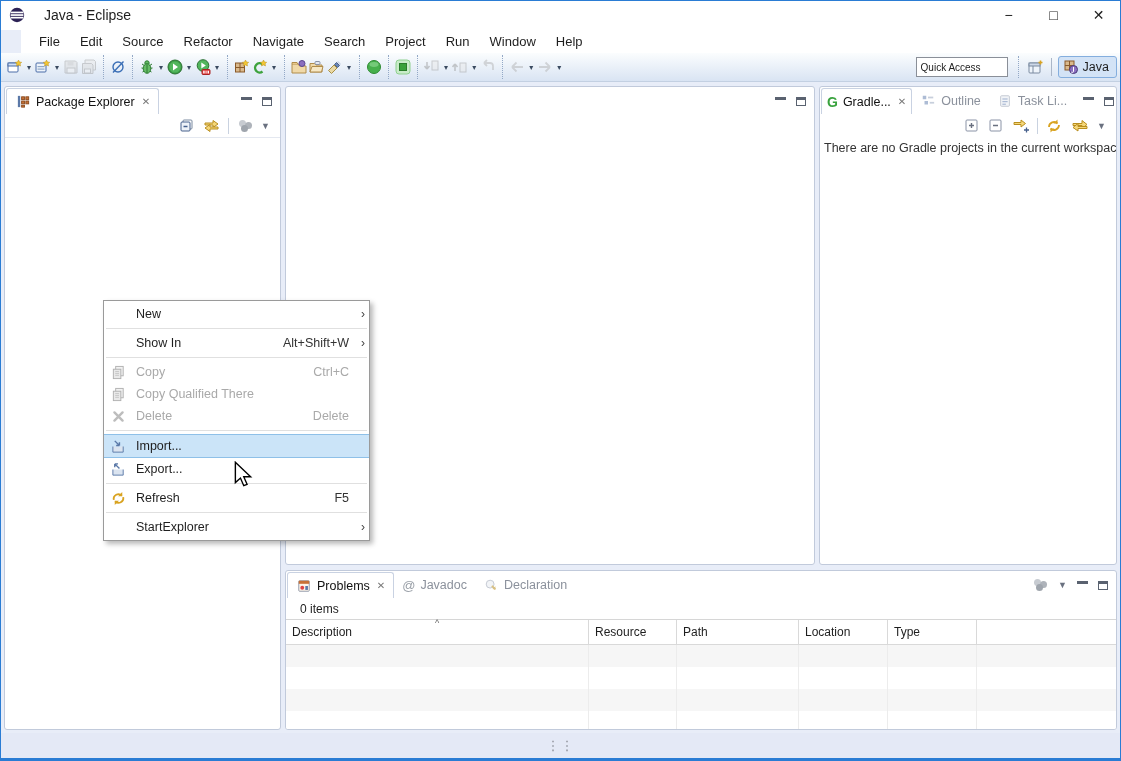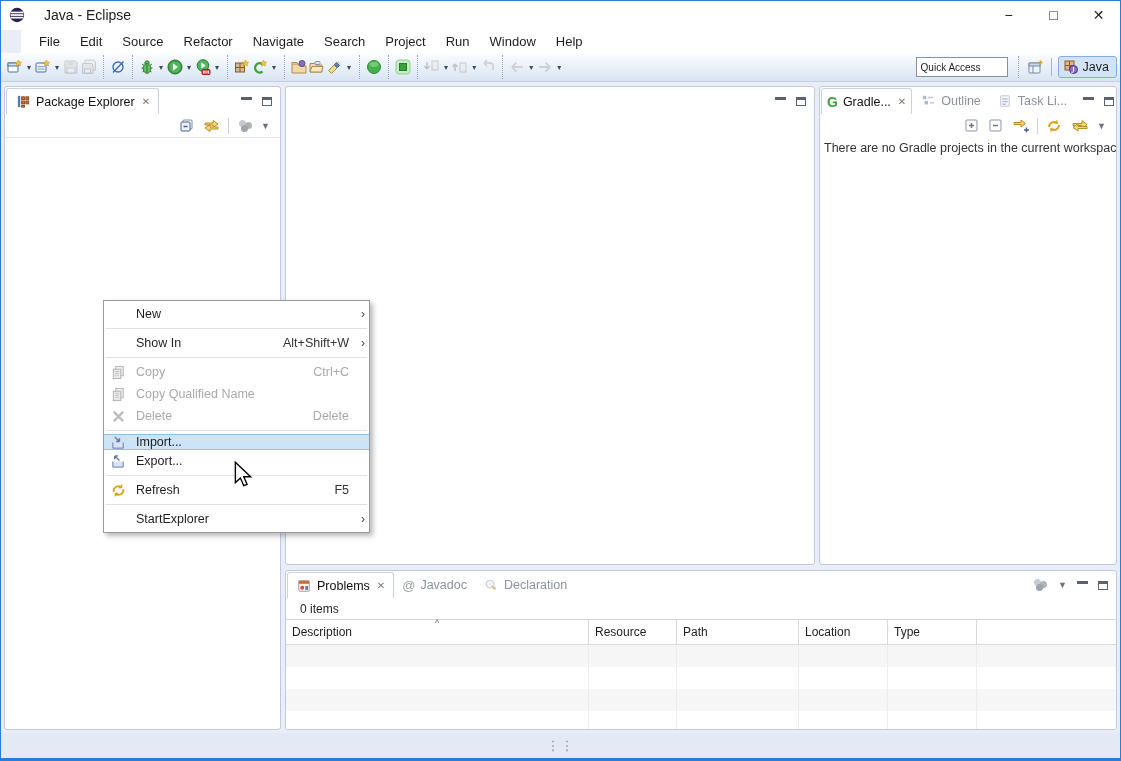--- a/index.html
+++ b/index.html
@@ -79,21 +79,21 @@
   .drag-dots { color:#8b8f97; font-size:13px; letter-spacing:1px; }
 
   
   .ctx-menu { position:absolute; left:103px; top:300px; width:267px; background:#fff; border:1px solid #9a9a9a; box-shadow:3px 3px 5px rgba(0,0,0,.28); padding:2px 0; z-index:60; }
   .cmi { display:flex; align-items:center; height:22px; padding:0 4px 0 4px; font-size:12.5px; }
   .cmi .micon { width:20px; margin-right:8px; }
   .cmi .clabel { flex:1; }
   .cmi .cshort { color:#333; margin-right:4px; }
   .cmi.disabled .clabel, .cmi.disabled .cshort { color:#a9a9a9; }
   .cmi .carrow { width:12px; text-align:right; color:#444; font-size:12px; }
-  .cmi.hl { background:#cbe4f8; border-top:1px solid #8ec0e8; border-bottom:1px solid #8ec0e8; height:16px;justify-content:space-between; }
+  .cmi.hl { background:#cbe4f8; border-top:1px solid #8ec0e8; border-bottom:1px solid #8ec0e8; height:24px;justify-content:space-between; }
   .csep { border-top:1px solid #e0e0e0; margin:3px 2px; }
 
   .cursor { position:absolute; left:233px; top:461px; z-index:99; }
 </style>
 </head>
 <body>
 
 <div class="frame"></div>
 
 <div class="titlebar">
@@ -586,21 +586,21 @@
     <span class="carrow"></span>
   </div>
   <div class="cmi disabled">
     <span class="micon">
         <svg width="15" height="15" viewBox="0 0 16 16">
           <rect x="5" y="1.5" width="8" height="10" fill="#f2f2f2" stroke="#b0b0b0"></rect>
           <rect x="2.5" y="4.5" width="8" height="10" fill="#e9e9e9" stroke="#b0b0b0"></rect>
           <path d="M4.5 7h4M4.5 9h4M4.5 11h4" stroke="#c4c4c4"></path>
         </svg>
       </span>
-    <span class="clabel">Copy Qualified Name</span>
+    <span class="clabel">Copy Qualified There</span>
     <span class="cshort"></span>
     <span class="carrow"></span>
   </div>
   <div class="cmi disabled">
     <span class="micon">
         <svg width="13" height="13" viewBox="0 0 16 16">
           <path d="M3 3l10 10M13 3L3 13" stroke="#bdbdbd" stroke-width="3" stroke-linecap="round"></path>
         </svg>
       </span>
     <span class="clabel">Delete</span>

